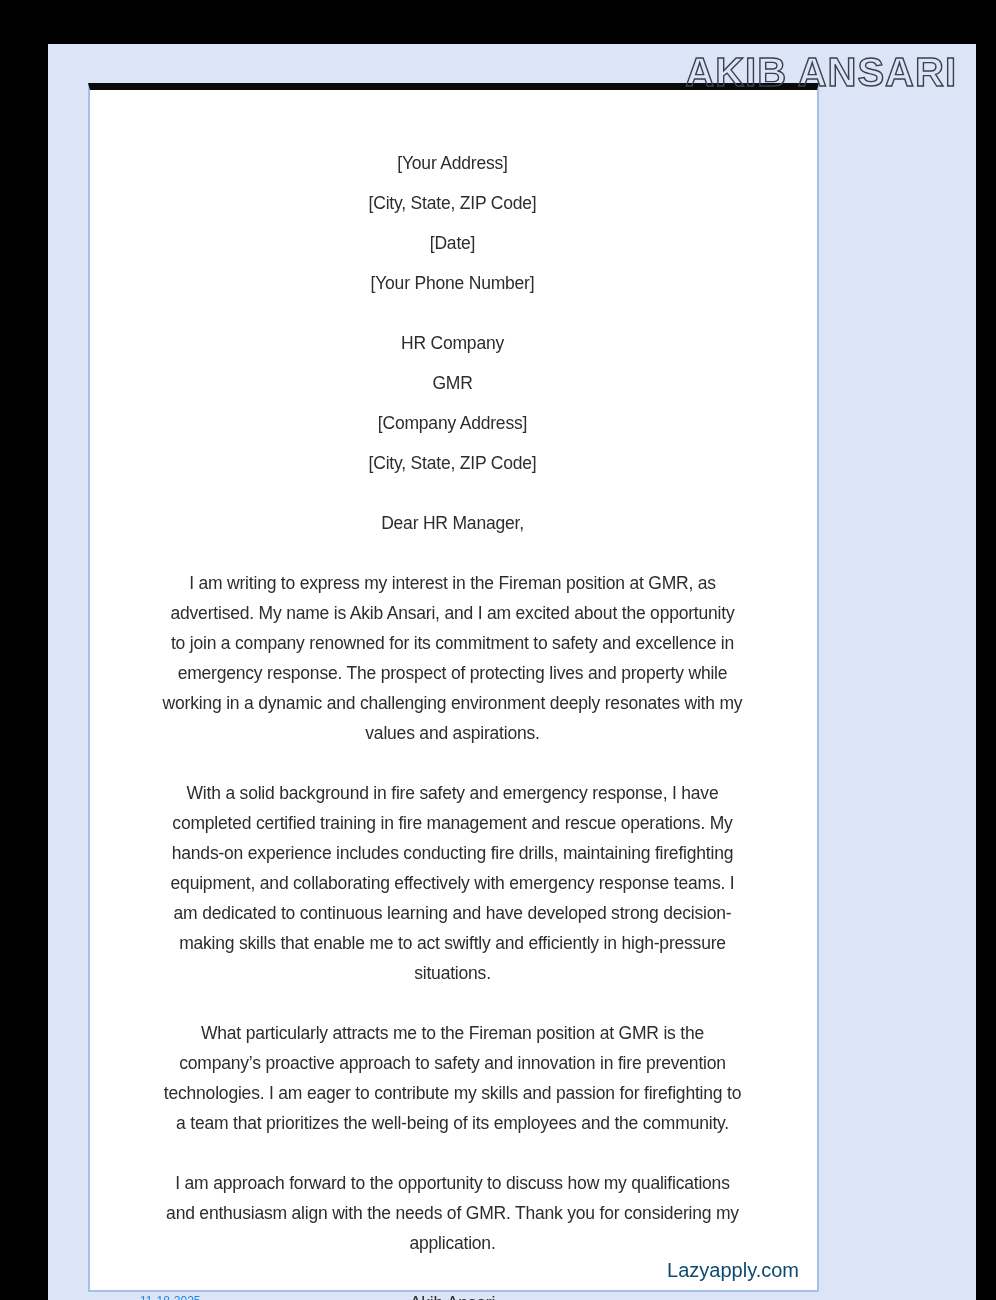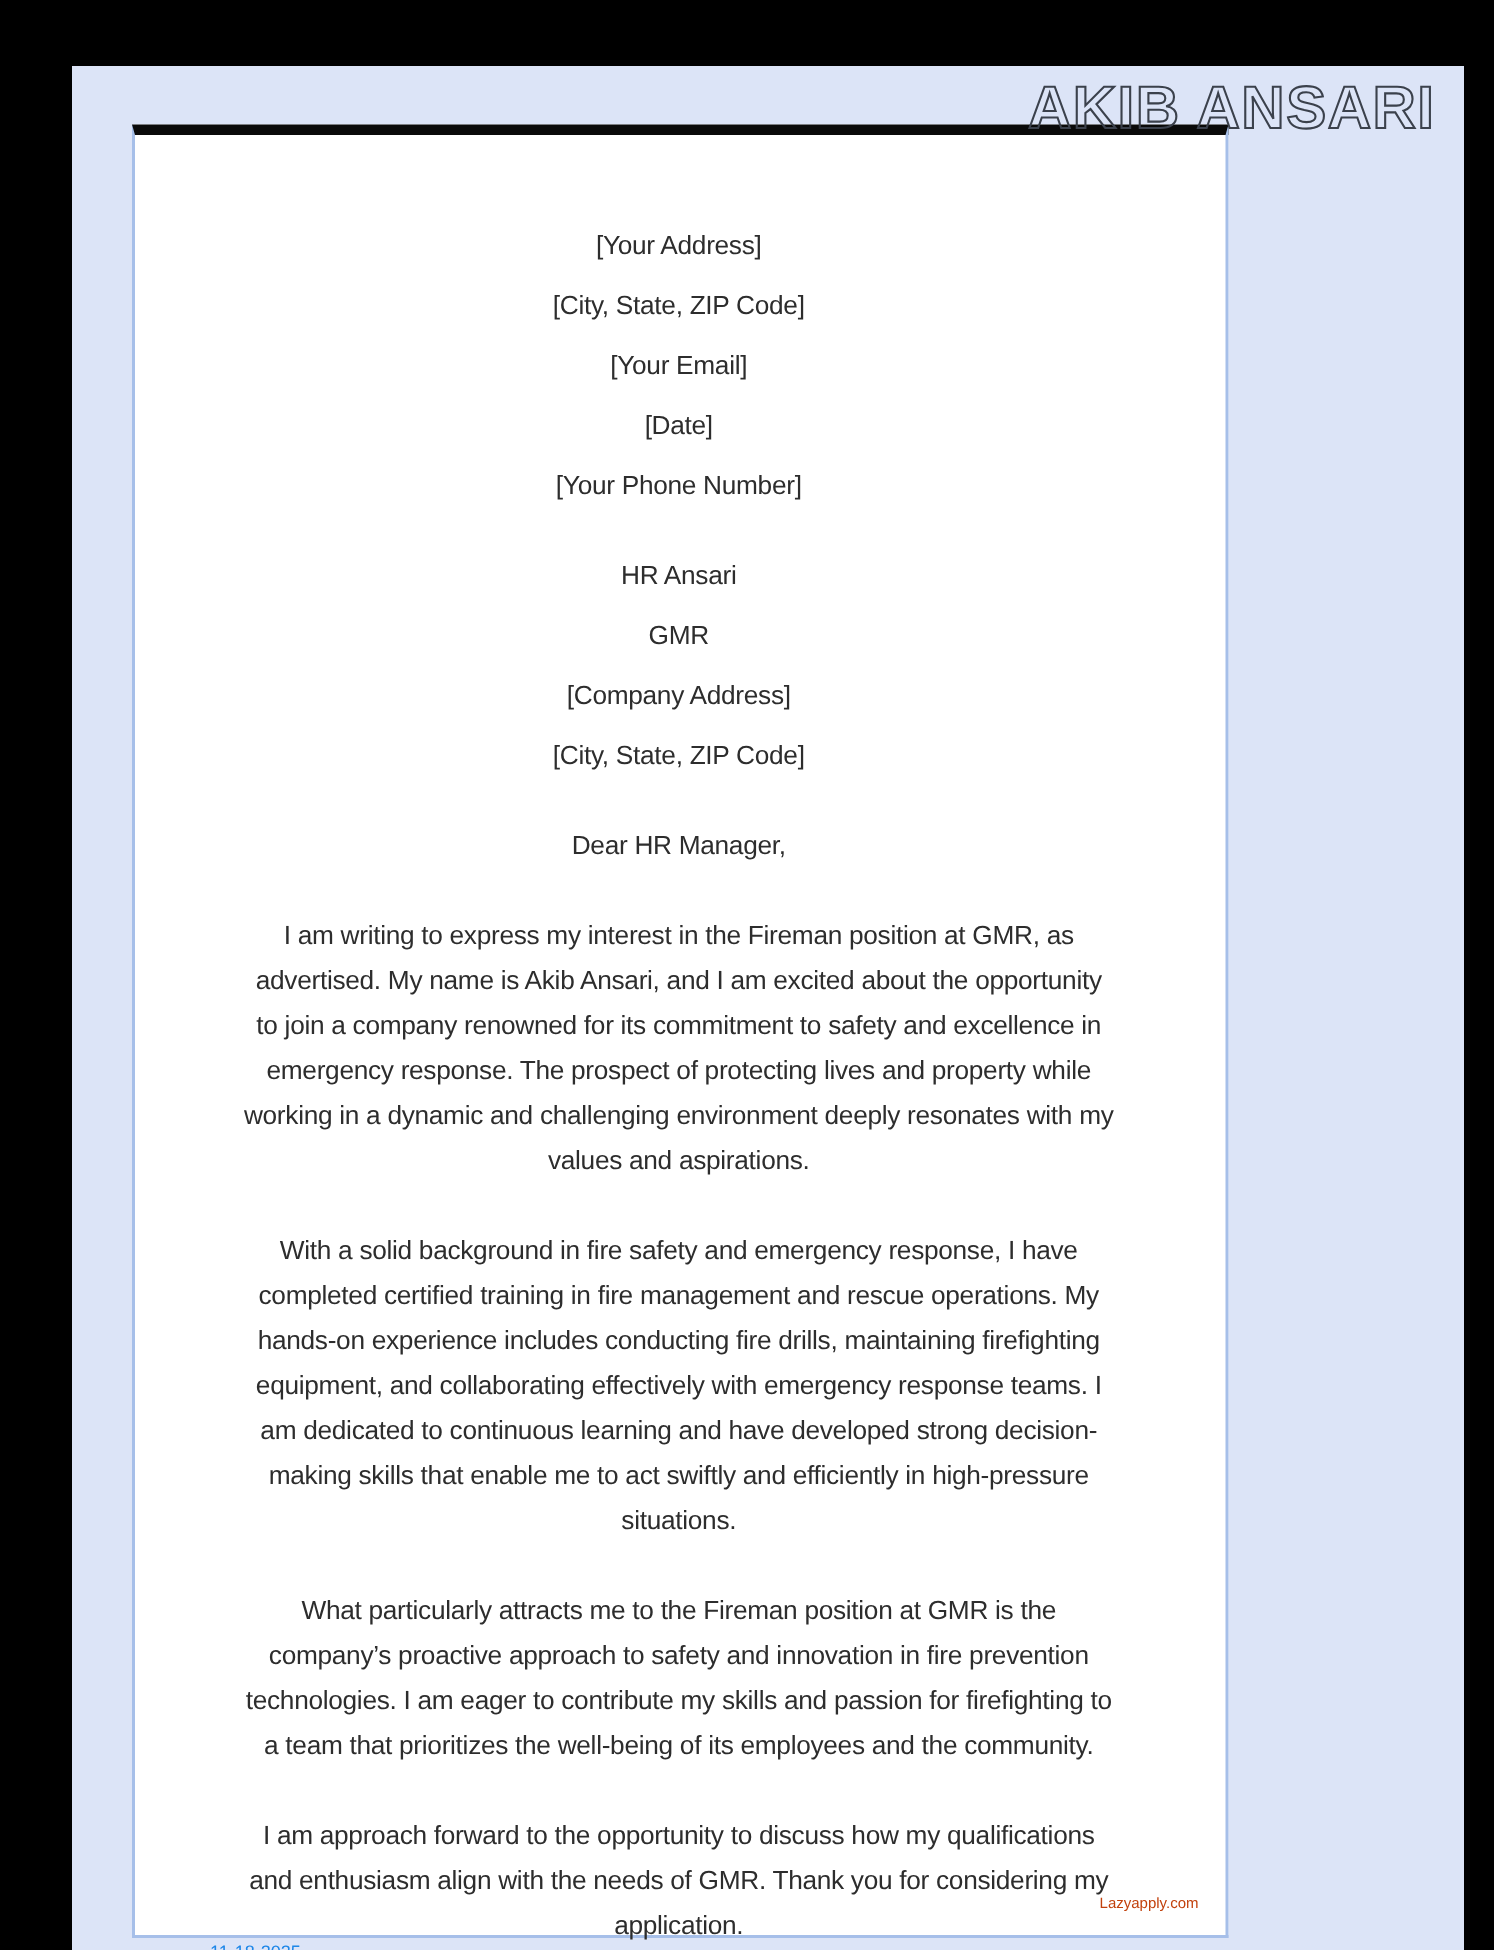--- a/index.html
+++ b/index.html
@@ -48,23 +48,23 @@
     font-size: 17.5px;
     line-height: 30px;
     letter-spacing: -0.2px;
   }
   .block { margin-bottom: 30px; }
   .para  { margin-bottom: 30px; }
   .site-footer {
     position: absolute;
     right: 8px;
     bottom: 0px;
-    font-size: 10px;
+    font-size: 20px;
     letter-spacing: 0;
-    color: #c2410c;
+    color: #0c4a6e;
     line-height: 20px;
   }
   .doc-date {
     position: absolute;
     left: 100px;
     top: 1247px;
     z-index: 2;
     font-size: 12px;
     color: #1e87e8;
     line-height: 28px;
@@ -77,27 +77,26 @@
   <div class="canvas"></div>
 
   <div class="brand-name">AKIB ANSARI</div>
 
   <div class="page">
     <div class="page-content">
 
       <div class="block">
         <div>[Your Address]</div>
         <div>[City, State, ZIP Code]</div>
-        <div>[Your Email]</div>
         <div>[Date]</div>
         <div>[Your Phone Number]</div>
       </div>
 
       <div class="block">
-        <div>HR Ansari</div>
+        <div>HR Company</div>
         <div>GMR</div>
         <div>[Company Address]</div>
         <div>[City, State, ZIP Code]</div>
       </div>
 
       <div class="block">Dear HR Manager,</div>
 
       <div class="para">I am writing to express my interest in the Fireman position at GMR, as advertised. My name is Akib Ansari, and I am excited about the opportunity to join a company renowned for its commitment to safety and excellence in emergency response. The prospect of protecting lives and property while working in a dynamic and challenging environment deeply resonates with my values and aspirations.</div>
       <div class="para">With a solid background in fire safety and emergency response, I have completed certified training in fire management and rescue operations. My hands-on experience includes conducting fire drills, maintaining firefighting equipment, and collaborating effectively with emergency response teams. I am dedicated to continuous learning and have developed strong decision-making skills that enable me to act swiftly and efficiently in high-pressure situations.</div>
       <div class="para">What particularly attracts me to the Fireman position at GMR is the company’s proactive approach to safety and innovation in fire prevention technologies. I am eager to contribute my skills and passion for firefighting to a team that prioritizes the well-being of its employees and the community.</div>

